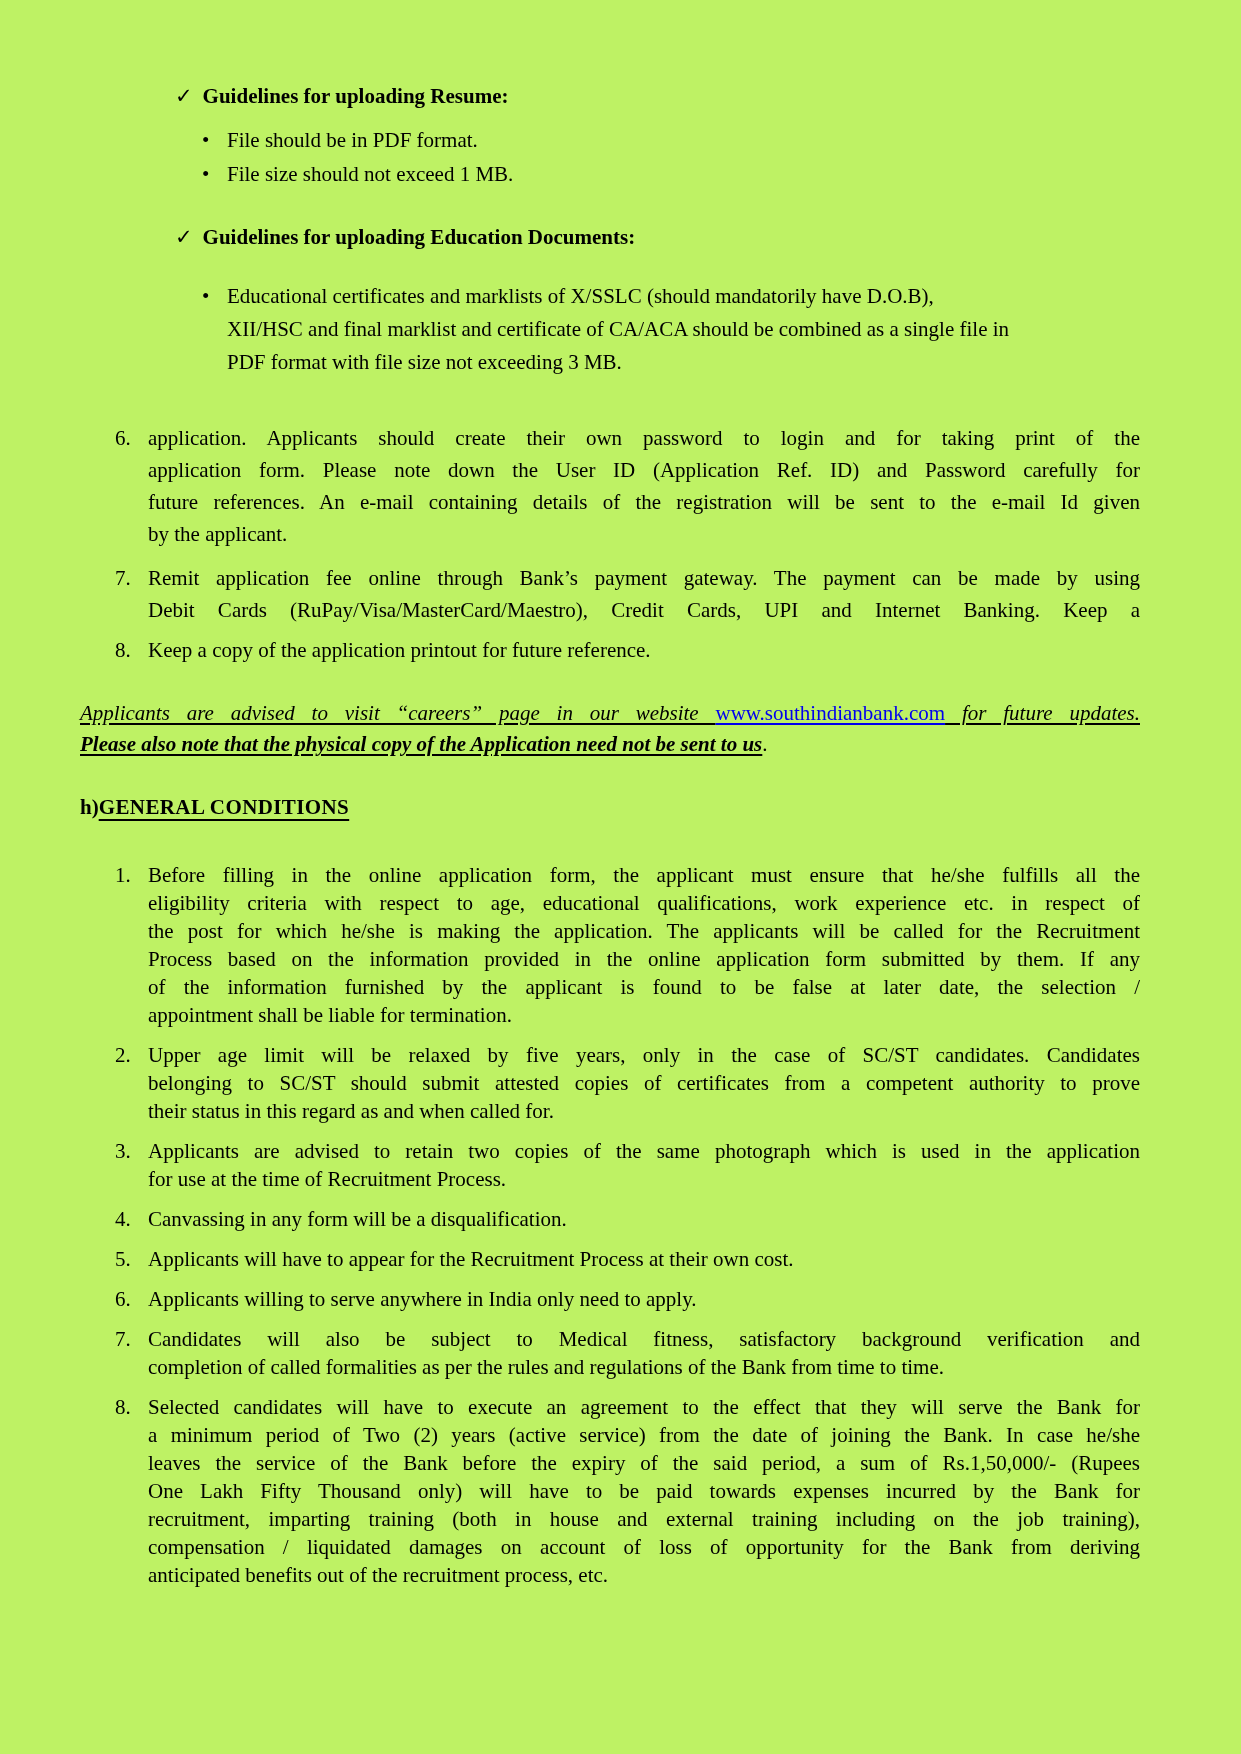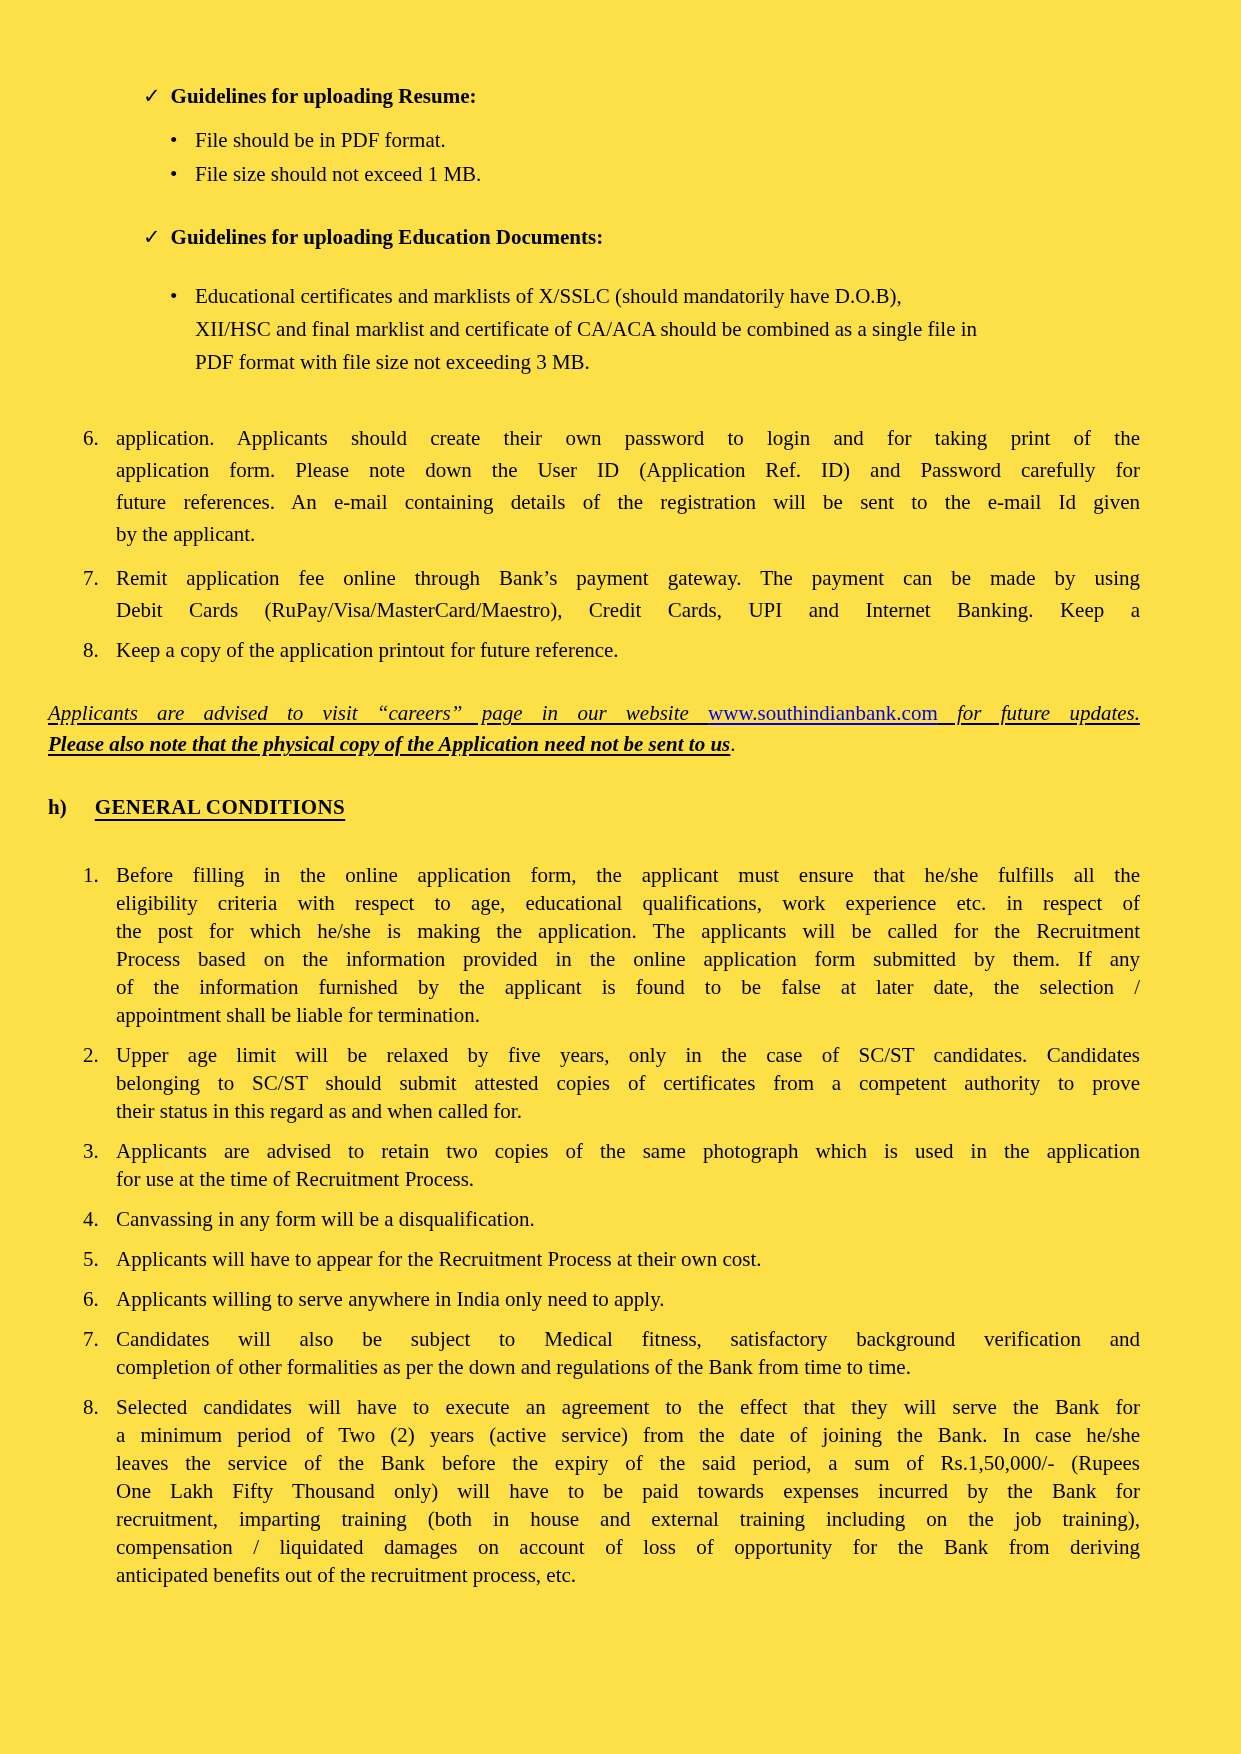--- a/index.html
+++ b/index.html
@@ -1,21 +1,21 @@
 <!DOCTYPE html>
 <html><head>
 <meta charset="utf-8">
 <style>
   html,body { margin:0; padding:0; background:#ffffff; }
   .page {
     position:relative;
     width:1241px; height:1754px;
-    background:#fde047;
+    background:#bef264;
     box-sizing:border-box;
-    padding:80px 101px 0 48px;
+    padding:80px 101px 0 80px;
     font-family:"Liberation Serif","DejaVu Serif",serif;
     font-size:21px;
     color:#000000;
     overflow:hidden;
   }
   .line { white-space:nowrap; }
   .jl { text-align:justify; text-align-last:justify; }
 
   
   .check-heading { margin-left:95px; line-height:33px; font-weight:bold; }
@@ -39,21 +39,21 @@
   .notes .ni8 { margin-top:8px; }
 
   
   .advisory { margin-top:32px; line-height:31px; }
   .u { text-decoration:underline; text-underline-offset:3px; text-decoration-thickness:1.6px;font-style:italic; }
   .link { color:#0000EE; text-decoration:underline; text-underline-offset:3px; text-decoration-thickness:1.6px; cursor:pointer; }
   .adv-bold { font-weight:bold; }
 
   
   .gc-heading { margin-top:32px; line-height:30px; font-weight:bold; }
-  .gc-heading .gc-title { margin-left:28px; text-decoration:underline; text-underline-offset:5px; text-decoration-thickness:2px; letter-spacing:0.4px; }
+  .gc-heading .gc-title { margin-left:0; text-decoration:underline; text-underline-offset:5px; text-decoration-thickness:2px; letter-spacing:0.4px; }
 
   
   .conds { margin-top:39px; }
   .cond { position:relative; padding-left:68px; line-height:28px; }
   .cond .num { position:absolute; left:35px; top:0; }
   .cond + .cond { margin-top:12px; }
 </style>
 </head>
 <body>
 
@@ -149,21 +149,21 @@
     </div>
 
     <div class="cond">
       <span class="num">6.</span>
       <div class="line">Applicants willing to serve anywhere in India only need to apply.</div>
     </div>
 
     <div class="cond">
       <span class="num">7.</span>
       <div class="line jl">Candidates will also be subject to Medical fitness, satisfactory background verification and</div>
-      <div class="line">completion of other formalities as per the down and regulations of the Bank from time to time.</div>
+      <div class="line">completion of called formalities as per the rules and regulations of the Bank from time to time.</div>
     </div>
 
     <div class="cond">
       <span class="num">8.</span>
       <div class="line jl">Selected candidates will have to execute an agreement to the effect that they will serve the Bank for</div>
       <div class="line jl">a minimum period of Two (2) years (active service) from the date of joining the Bank. In case he/she</div>
       <div class="line jl">leaves the service of the Bank before the expiry of the said period, a sum of Rs.1,50,000/- (Rupees</div>
       <div class="line jl">One Lakh Fifty Thousand only) will have to be paid towards expenses incurred by the Bank for</div>
       <div class="line jl">recruitment, imparting training (both in house and external training including on the job training),</div>
       <div class="line jl">compensation / liquidated damages on account of loss of opportunity for the Bank from deriving</div>

